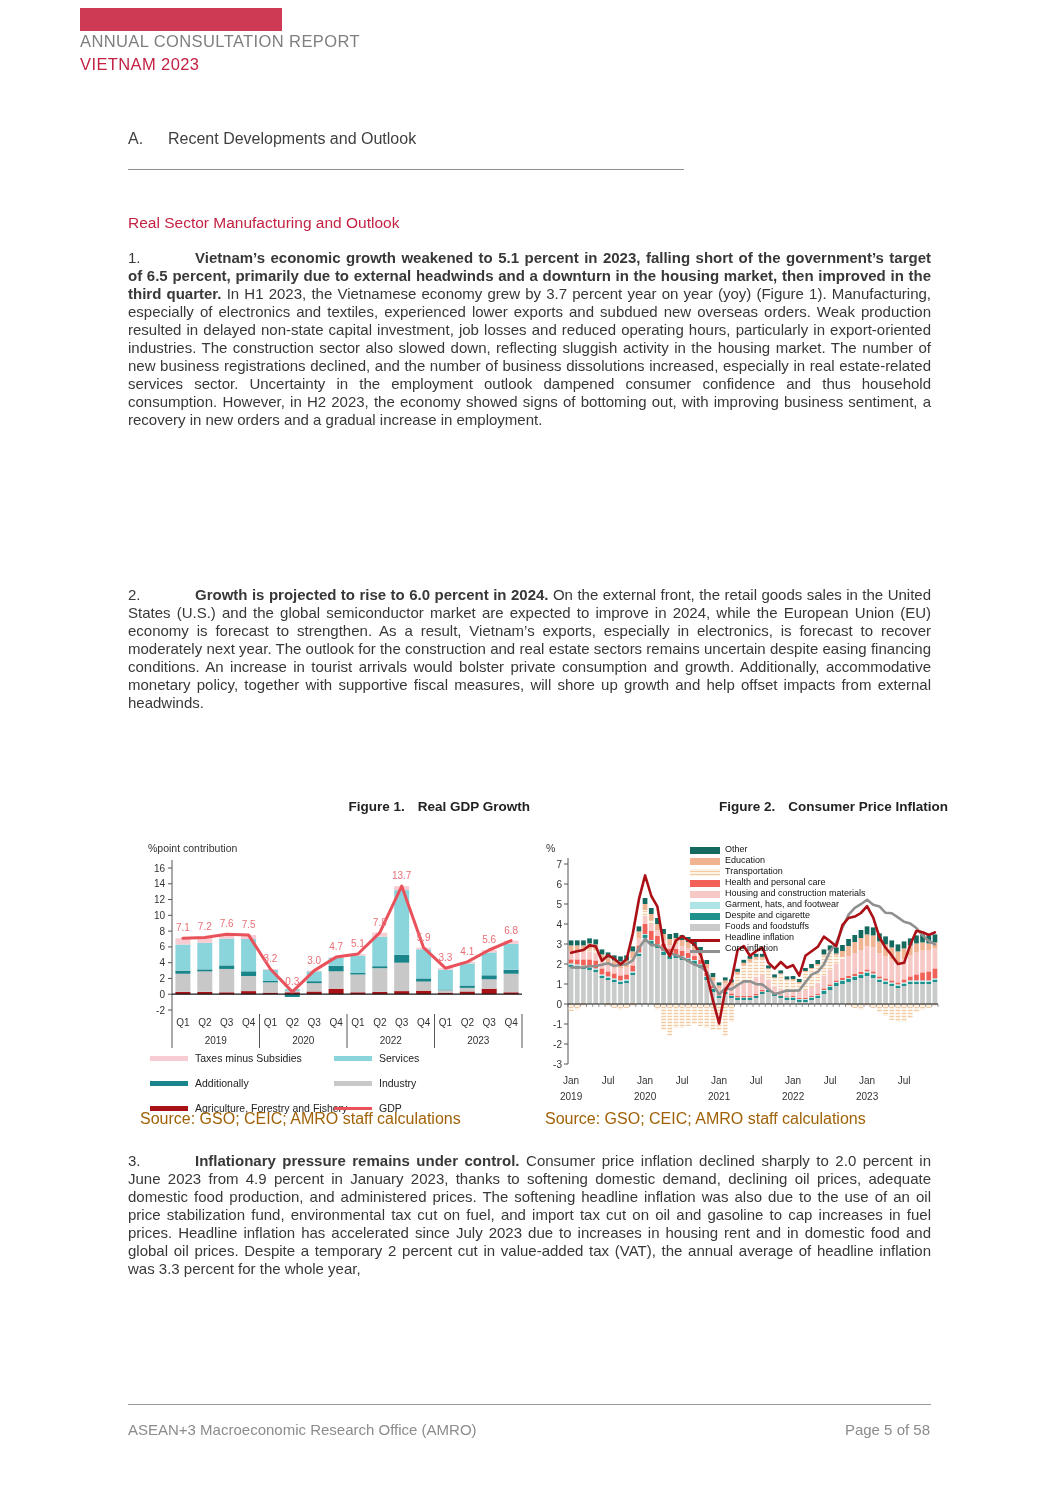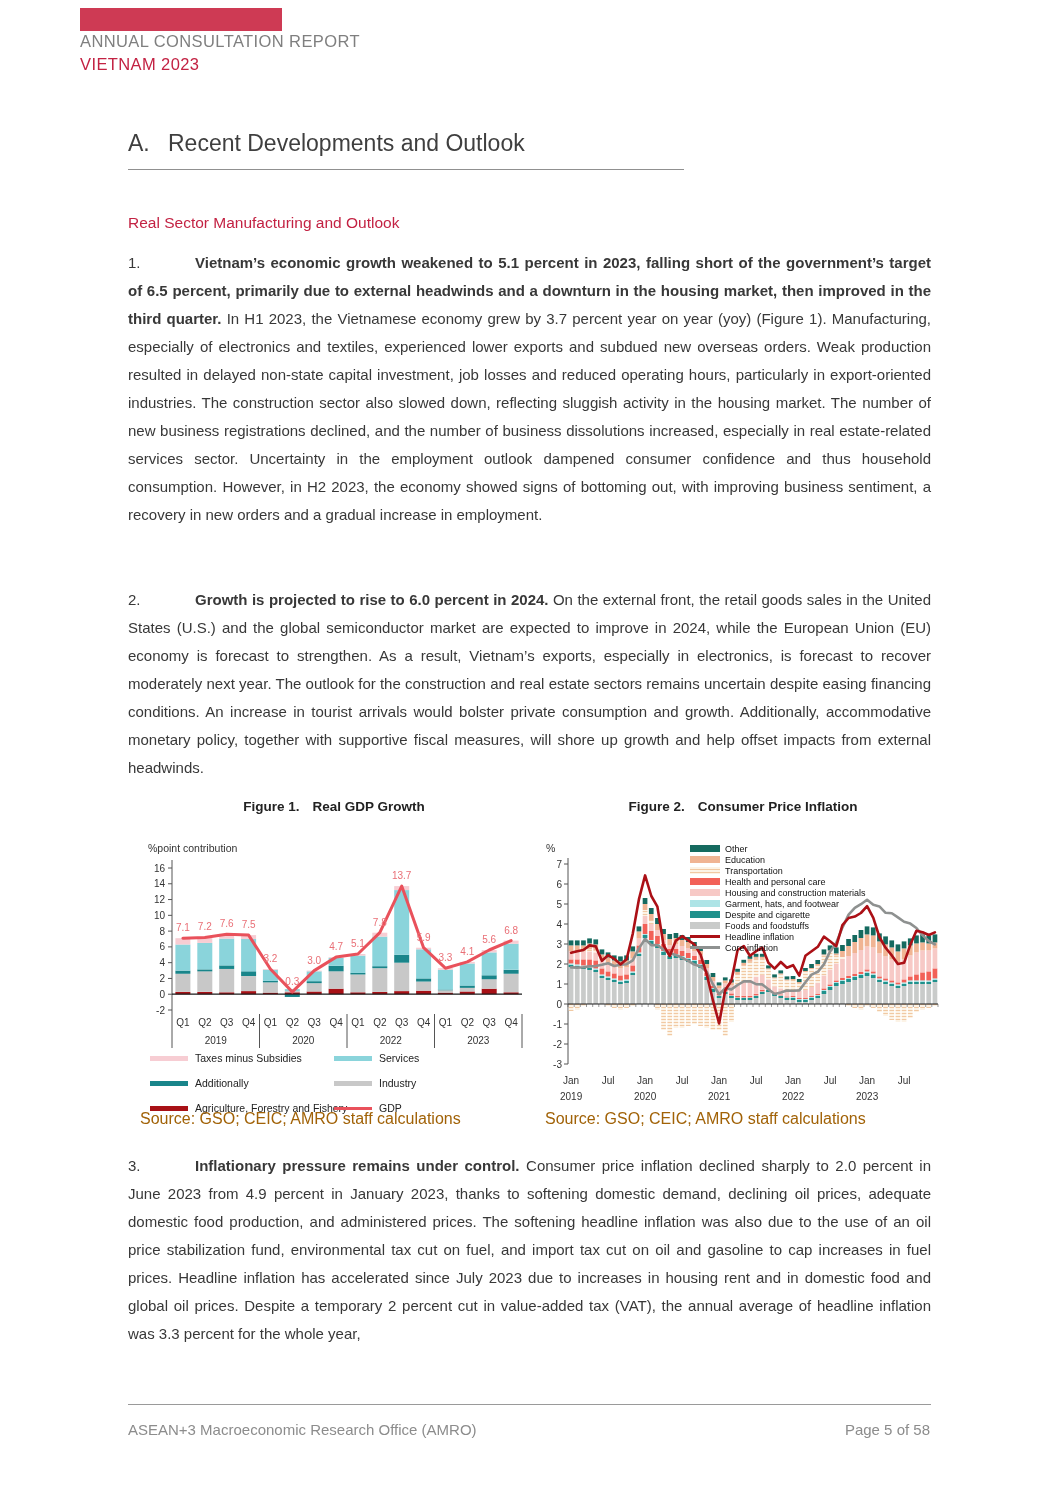--- a/index.html
+++ b/index.html
@@ -2,41 +2,41 @@
 <html><head>
 <meta charset="utf-8">
 <style>
   html,body{margin:0;padding:0}
   body{width:1058px;height:1497px;position:relative;background:#fff;
        font-family:"Liberation Sans",sans-serif;color:var(--text,#383838);overflow:hidden}
   .abs{position:absolute}
   .brand-bar{left:80px;top:8px;width:202px;height:23px;background:var(--bar,#CE3A54)}
   .report-title{left:80px;top:32px;font-size:16.5px;letter-spacing:.4px;color:var(--graytext,#7F7F7F)}
   .report-subtitle{left:80px;top:55px;font-size:16.5px;letter-spacing:.4px;color:var(--crimson,#C32243)}
-  .section-title{left:128px;top:130px;font-size:23px;color:#3f3f3f}
+  .section-title{left:128px;top:130px;font-size:16px;color:#3f3f3f}
   .section-letter{display:inline-block;width:40px}
   .title-rule{left:128px;top:169px;width:556px;border-top:1px solid #909090}
   .subsection{left:128px;top:214px;font-size:15.5px;color:var(--crimson,#C32243)}
-  .para{left:128px;width:803px;font-size:15px;line-height:28px;text-align:justify}
+  .para{left:128px;width:803px;font-size:15px;line-height:18px;text-align:justify}
   #p1{top:249px}#p2{top:586px}#p3{top:1152px}
   .pnum{display:inline-block;width:67px}
-  .fig-title{font-weight:bold;font-size:13.5px;color:#222;text-align:center}
+  .fig-title{font-weight:bold;font-size:13.5px;color:#222;text-align:right}
   #fig1-title{left:138px;top:799px;width:392px}
   #fig2-title{left:538px;top:799px;width:410px}
   .fig-name{margin-left:13px}
   #fig1-chart{left:138px;top:840px}
   #fig2-chart{left:538px;top:838px}
   svg{display:block}
   #fig1-legend{left:150px;top:1051px;width:350px;display:grid;grid-template-columns:184px 1fr;row-gap:11px}
   .lg1-row{display:flex;align-items:center;gap:7px;height:14px}
   .sw1{width:38px;height:5px;flex:none}
   .sw1.line{height:3px}
   .lg1-label{font-size:10.5px;color:#222;white-space:nowrap}
   #fig2-legend{left:690px;top:843px;display:flex;flex-direction:column}
-  .lg2-row{display:flex;align-items:center;gap:5px;height:11px}
+  .lg2-row{display:flex;align-items:flex-end;gap:5px;height:11px}
   .sw2{width:30px;height:7px;flex:none}
   .sw2.line{height:2.6px}
   .lg2-label{font-size:9px;color:#111;white-space:nowrap}
   .source{font-size:16px;color:#a16207}
   #src1{left:140px;top:1110px}
   #src2{left:545px;top:1110px}
   .footer-rule{left:128px;top:1404px;width:803px;border-top:1.5px solid #9a9a9a}
   .footer-left{left:128px;top:1421px;font-size:15px;color:var(--footer,#8C8C8C)}
   .footer-right{right:128px;top:1421px;font-size:15px;color:var(--footer,#8C8C8C)}
 </style>

